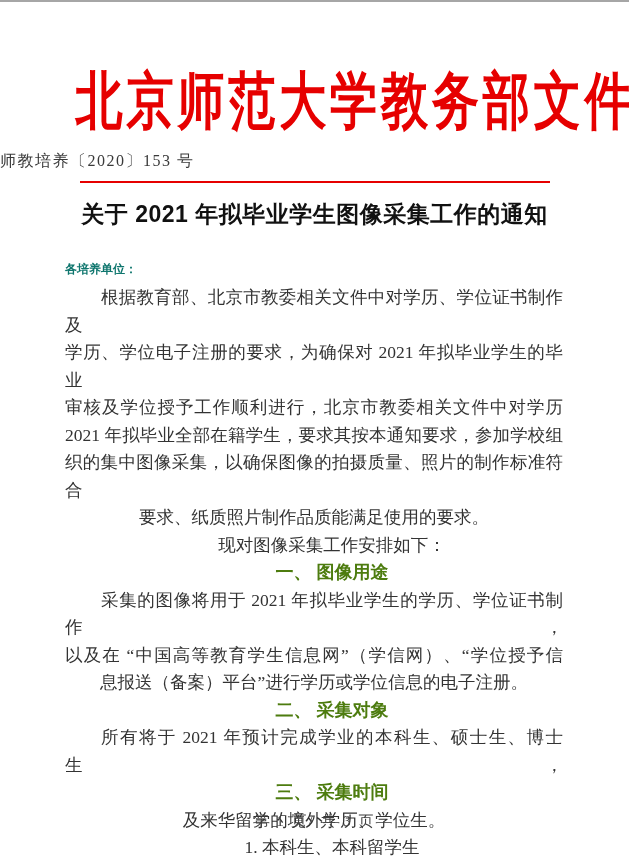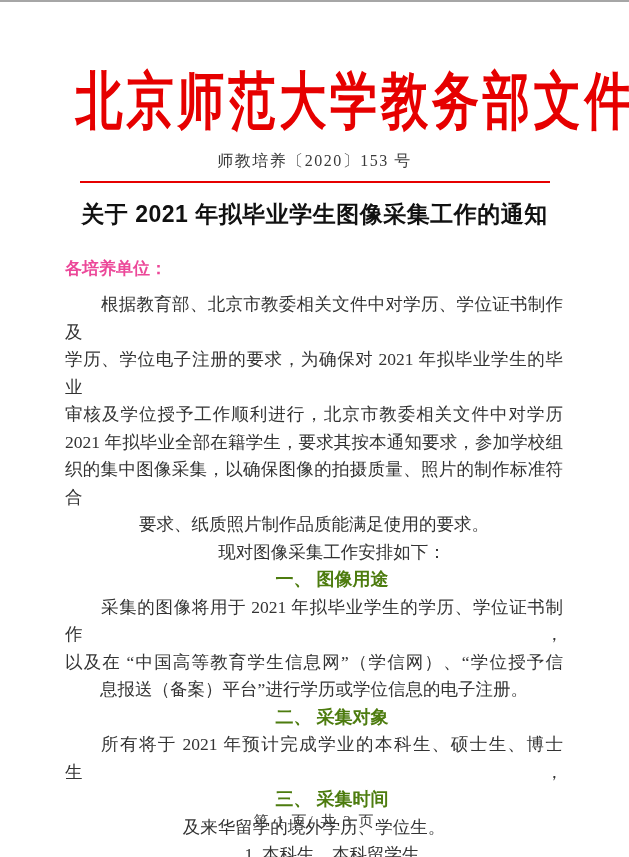--- a/index.html
+++ b/index.html
@@ -25,21 +25,21 @@
     font-weight:bold;
     font-size:62px;
     line-height:1.15;
     white-space:nowrap;
     letter-spacing:5px;
     transform:scaleX(0.76);
     transform-origin:50% 50%;
     font-family:"Liberation Serif", serif;
   }
   .doc-number{
-    text-align:center;
+    text-align:left;
     margin-top:14px;
     font-size:16px;
     letter-spacing:1.5px;
     color:#3a3a3a;
     font-family:"Liberation Serif", serif;
   }
   .red-rule{
     width:470px;height:2px;
     background:var(--red);
     margin:9px auto 0;
@@ -51,24 +51,24 @@
     font-weight:bold;
     letter-spacing:0.5px;
     color:#111;
     font-family:"Liberation Sans", sans-serif;
   }
   .content{
     margin:26px 66px 0 65px;
   }
   .salutation{
     font-weight:bold;
-    font-size:17px;
+    font-size:12px;
     line-height:26px;
-    color:#ec4899;
-    margin-bottom:9px;
+    color:#0f766e;
+    margin-bottom:2px;
     font-family:"Liberation Sans", sans-serif;
   }
   .body-line{
     font-size:17.5px;
     line-height:27.5px;
     color:#333;
     font-family:"Liberation Serif", serif;
     text-align:center;
   }
   .body-line.indent{ text-indent:36px; }

